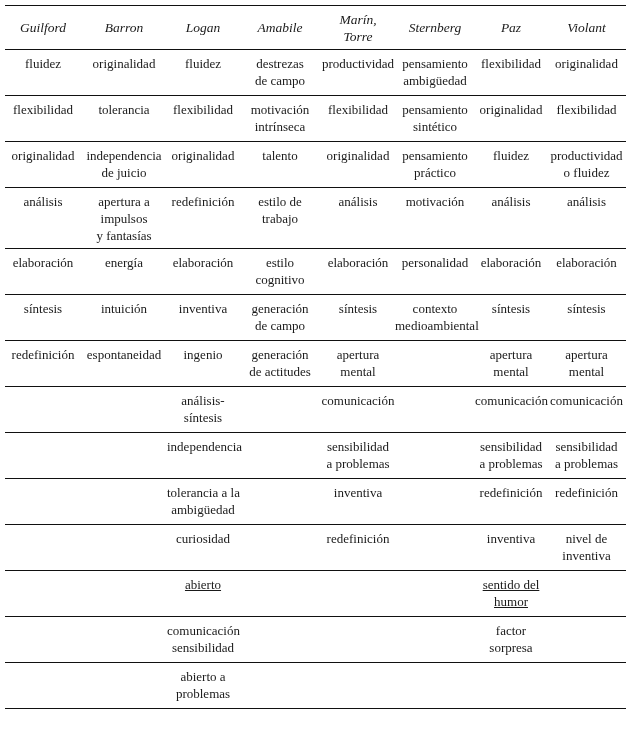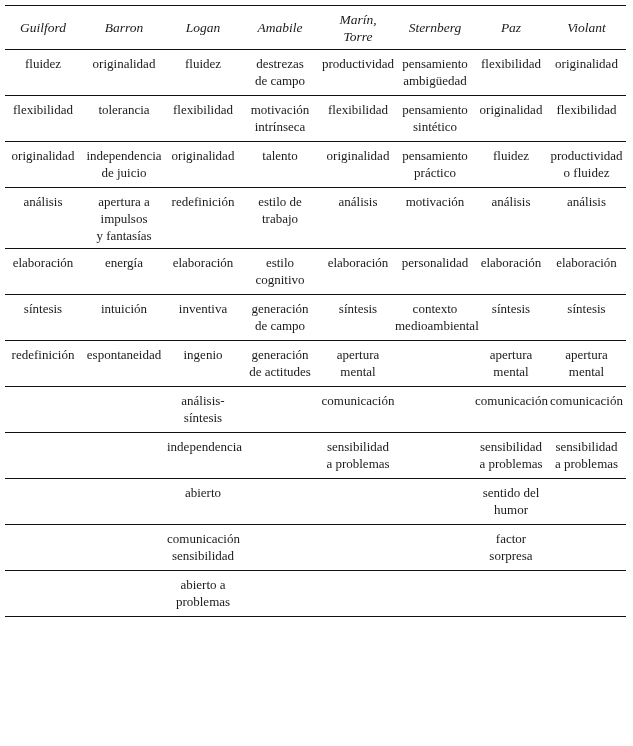--- a/index.html
+++ b/index.html
@@ -292,20 +292,58 @@
         </td>
         <td style="height: 40px;">
           <span class="cell-line">sensibilidad</span>
           <span class="cell-line">a problemas</span>
         </td>
       </tr>
       <tr style="height: 45px;">
         <td style="height: 40px;"></td>
         <td style="height: 40px;"></td>
         <td style="height: 40px;">
+          <span class="cell-line">tolerancia a la</span>
+          <span class="cell-line">ambigüedad</span>
+        </td>
+        <td style="height: 40px;"></td>
+        <td style="height: 40px;">
+          <span class="cell-line">inventiva</span>
+        </td>
+        <td style="height: 40px;"></td>
+        <td style="height: 40px;">
+          <span class="cell-line">redefinición</span>
+        </td>
+        <td style="height: 40px;">
+          <span class="cell-line">redefinición</span>
+        </td>
+      </tr>
+      <tr style="height: 45px;">
+        <td style="height: 40px;"></td>
+        <td style="height: 40px;"></td>
+        <td style="height: 40px;">
+          <span class="cell-line">curiosidad</span>
+        </td>
+        <td style="height: 40px;"></td>
+        <td style="height: 40px;">
+          <span class="cell-line">redefinición</span>
+        </td>
+        <td style="height: 40px;"></td>
+        <td style="height: 40px;">
+          <span class="cell-line">inventiva</span>
+        </td>
+        <td style="height: 40px;">
+          <span class="cell-line">nivel de</span>
+          <span class="cell-line">inventiva</span>
+        </td>
+      </tr>
+      <tr style="height: 45px; text-decoration: underline;">
+        <td style="height: 40px;"></td>
+        <td style="height: 40px;"></td>
+        <td style="height: 40px;">
           <span class="cell-line">abierto</span>
         </td>
         <td style="height: 40px;"></td>
         <td style="height: 40px;"></td>
         <td style="height: 40px;"></td>
         <td style="height: 40px; margin-top: 40px;">
           <span class="cell-line">sentido del</span>
           <span class="cell-line">humor</span>
         </td>
         <td style="height: 40px;"></td>

